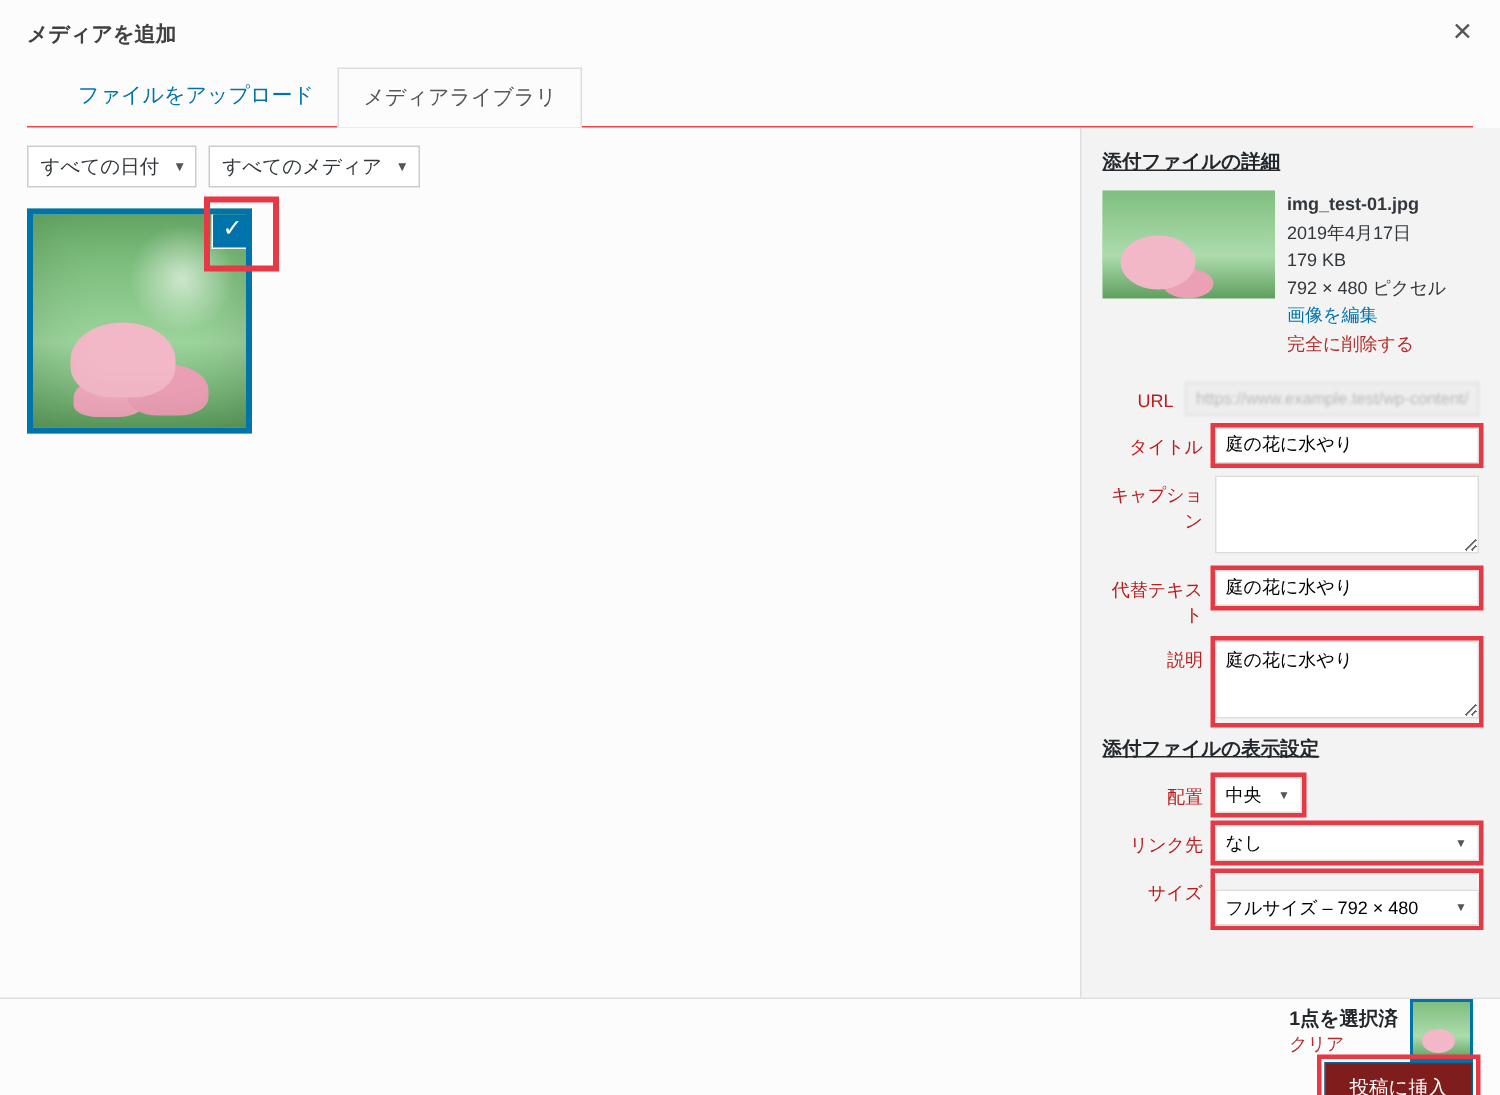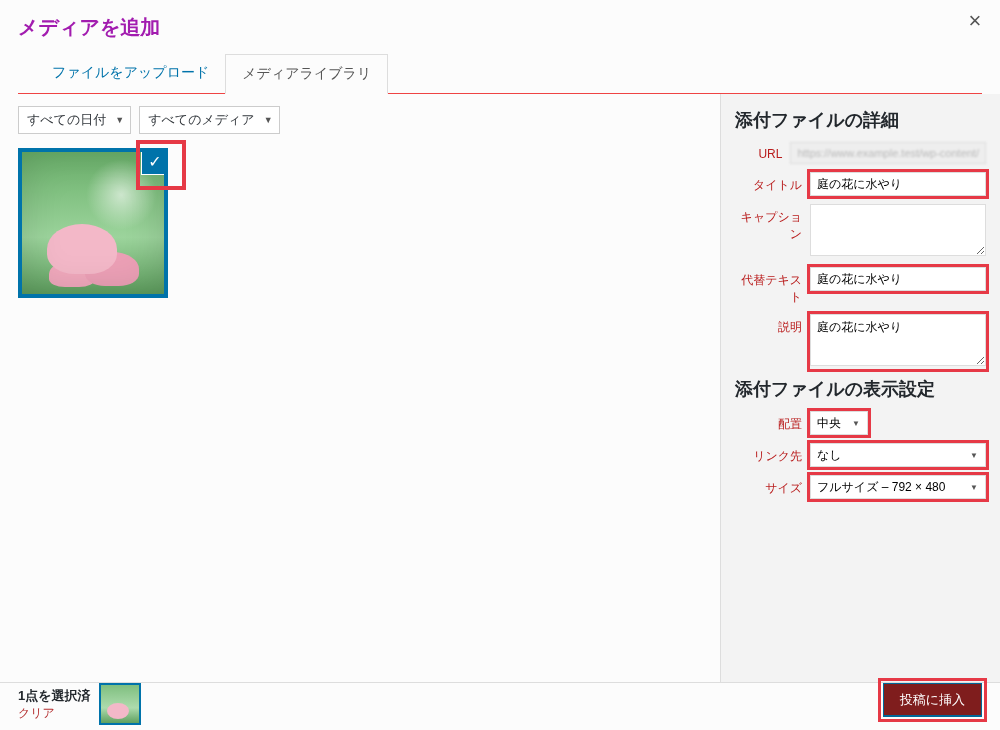--- a/index.html
+++ b/index.html
@@ -6,21 +6,21 @@
   body {
     font-family: -apple-system, BlinkMacSystemFont, "Hiragino Sans", "Yu Gothic", Meiryo, sans-serif;
     font-size: 13px;
     color: #32373c;
     background: #fcfcfc;
   }
   .modal { width: 1000px; height: 730px; position: relative; display: flex; flex-direction: column; }
 
   
   .modal-header { padding: 14px 18px 0 18px; position: relative; }
-  .modal-title { font-size: 20px; font-weight: 600; color: #a21caf; }
+  .modal-title { font-size: 14px; font-weight: 600; color: #404040; }
   .close-icon {
     position: absolute; top: 10px; right: 14px; width: 22px; height: 22px;
     display: flex; align-items: center; justify-content: center;
     cursor: pointer; font-size: 22px; color: #555;
   }
 
   
   .tabs { display: flex; border-bottom: 1px solid #ef4444; margin-top: 12px; padding: 0 18px; }
   .tab {
     padding: 10px 16px; font-size: 14px; cursor: pointer; position: relative; top: 1px;
@@ -70,21 +70,21 @@
   }
   .thumb .overlay { position: absolute; inset: 0; box-shadow: inset 0 0 40px rgba(0,0,0,0.15); }
   .check-badge {
     position: absolute; top: -4px; right: -4px; width: 26px; height: 26px;
     background: #0073aa; display: flex; align-items: center; justify-content: center;
     color: #fff; font-size: 16px; box-shadow: 0 0 0 1px #fff;
     z-index: 3;
   }
 
   
-  .section-title { font-size: 18px; font-weight: 600; color: #23282d; margin-bottom: 10px; }
+  .section-title { font-size: 13px; font-weight: 600; color: #23282d; margin-bottom: 10px; text-decoration: underline; }
   .detail-row { display: flex; margin-bottom: 16px; }
   .detail-thumb { width: 115px; height: 72px; background: #8fc98f; position: relative; overflow: hidden; margin-right: 8px; flex-shrink: 0; }
   .detail-thumb .mini-leaf { position: absolute; inset:0; background: linear-gradient(180deg,#7fbf7f,#addbad 60%,#5fa05f); }
   .detail-thumb .mini-flower { position: absolute; width:50px; height:36px; background:#f3b8c8; border-radius:50%; bottom:6px; left:12px; box-shadow: 20px 14px 0 -8px #eca0b6; }
   .detail-meta { font-size: 12px; line-height: 1.55; }
   .detail-filename { font-weight: 600; }
   .link-blue { color: #0073aa; cursor: pointer; }
   .link-red { color: #b32d2e; cursor: pointer; }
 
   .field-row { display: flex; align-items: flex-start; margin-bottom: 8px; }
@@ -100,22 +100,22 @@
   .hl-field::before {
     content: ""; position: absolute; inset: -3px; border: 3px solid #e63946; pointer-events: none;
   }
 
   .select-field { position: relative; display: inline-block; }
   .select-field select { padding-right: 26px; appearance: none; cursor: pointer; }
   .select-field::after { content: "▼"; font-size: 8px; position: absolute; right: 8px; top: 50%; transform: translateY(-50%); color: #555; pointer-events: none; }
 
   
   .modal-footer {
-    height: 48px; border-top: 1px solid #ddd; display: flex; align-items: flex-start;
-    padding: 0 18px; background: #fcfcfc;
+    height: 65px; border-top: 1px solid #ddd; display: flex; align-items: flex-end;
+    padding: 0 18px; background: #fcfcfc; flex-direction: column;
   }
   .selected-info { display: flex; align-items: center; }
   .selected-text { margin-right: 8px; }
   .selected-text .count { font-size: 13px; font-weight: 600; color: #23282d; display: block; }
   .selected-text .clear { color: #b32d2e; font-size: 12px; cursor: pointer; }
   .mini-thumb { width: 42px; height: 42px; border: 2px solid #0073aa; background: #8fc98f; position: relative; overflow: hidden; }
   .mini-thumb .mleaf { position:absolute; inset:0; background:linear-gradient(180deg,#7fbf7f,#addbad 60%,#5fa05f);}
   .mini-thumb .mflower { position:absolute; width:22px; height:16px; background:#f3b8c8; border-radius:50%; bottom:4px; left:6px;}
 
   .insert-btn {
@@ -157,20 +157,34 @@
           <div class="flower"></div>
           <div class="overlay"></div>
           <div class="check-badge">✓</div>
         </div>
       </div>
     </div>
 
     <div class="right-pane">
       <div class="section-title">添付ファイルの詳細</div>
 
+      <div class="detail-row">
+        <div class="detail-thumb">
+          <div class="mini-leaf"></div>
+            <div class="mini-flower"></div>
+        </div>
+        <div class="detail-meta">
+          <div class="detail-filename">img_test-01.jpg</div>
+          <div>2019年4月17日</div>
+          <div>179 KB</div>
+          <div>792 × 480 ピクセル</div>
+          <div class="link-blue">画像を編集</div>
+          <div class="link-red">完全に削除する</div>
+        </div>
+      </div>
 
       <div class="field-row">
         <div class="field-label">URL</div>
         <div class="field-input">
           <div class="url-value">https://www.example.test/wp-content/</div>
         </div>
       </div>
 
       <div class="field-row">
         <div class="field-label">タイトル</div>
@@ -220,21 +234,21 @@
             <select style="width:100%;">
               <option>なし</option>
             </select>
           </div>
         </div>
       </div>
 
       <div class="field-row">
         <div class="field-label">サイズ</div>
         <div class="field-input hl-field">
-          <div class="select-field" style="width:100%;">
+          <div class="select-field" style="width:100%;margin-top:11px;">
             <select style="width:100%;">
               <option>フルサイズ – 792 × 480</option>
             </select>
           </div>
         </div>
       </div>
 
     </div>
   </div>
 

